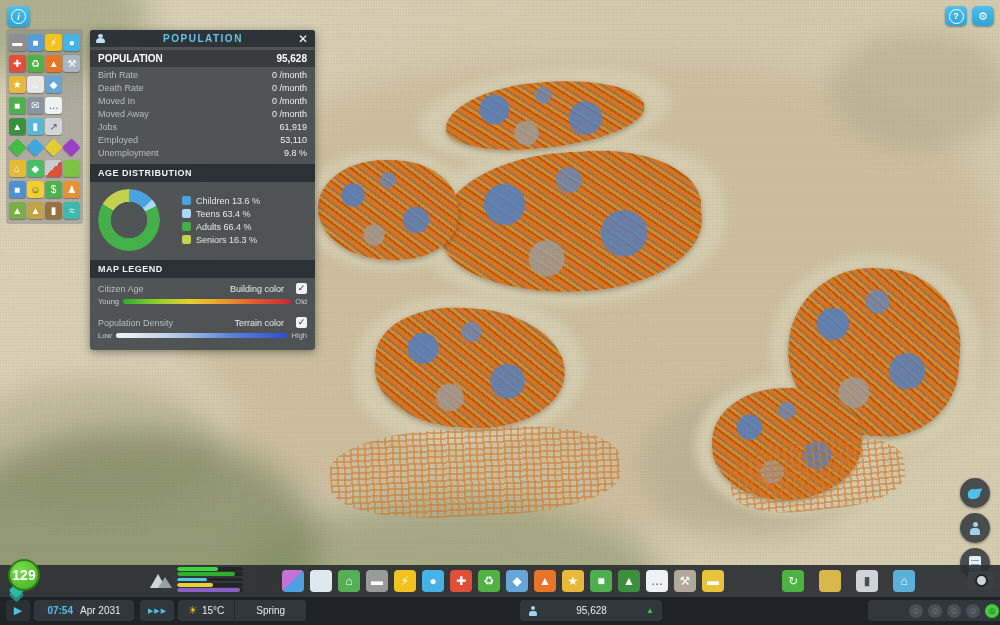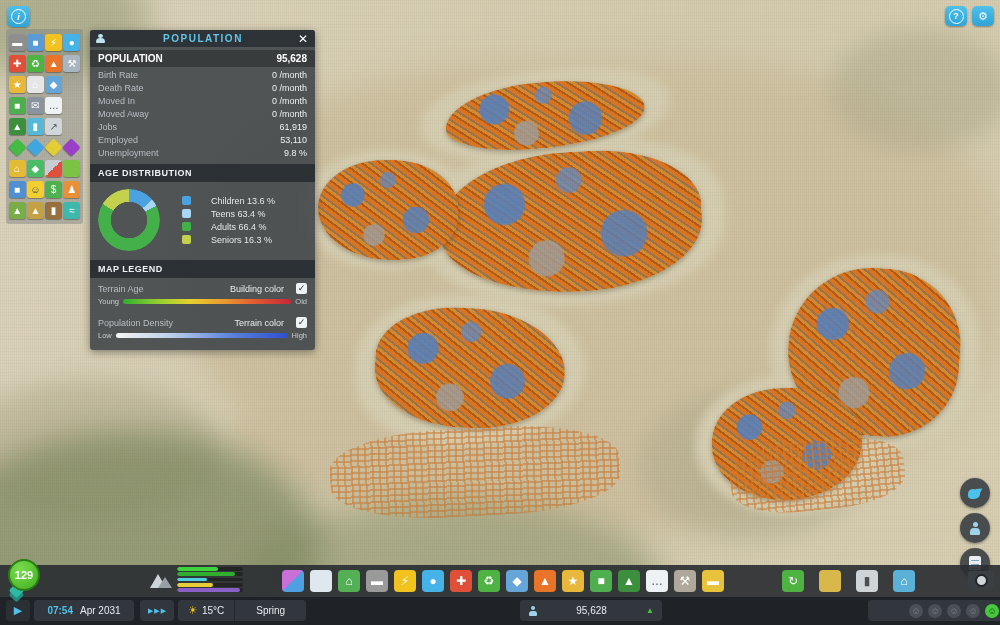--- a/index.html
+++ b/index.html
@@ -65,21 +65,21 @@
   .stat-row .sv{color:#eef1f3}
   .stat-row.em{background:rgba(0,0,0,.28);padding:3px 8px;margin-bottom:1px}
   .stat-row.em .sl,.stat-row.em .sv{color:#fff;font-weight:bold;font-size:10px}
   .sec-head{background:rgba(40,45,50,.9);color:#f0f3f5;font-weight:bold;font-size:9px;
     letter-spacing:.5px;padding:4px 8px;margin-top:3px}
   .age-wrap{display:flex;align-items:center;padding:7px 8px 6px}
   .donut{width:62px;height:62px;border-radius:50%;
     -webkit-mask:radial-gradient(circle,transparent 0 18px,#000 18.5px);
     mask:radial-gradient(circle,transparent 0 18px,#000 18.5px)}
   .age-legend{margin-left:22px;display:flex;flex-direction:column;gap:3px}
-  .age-item{display:flex;align-items:center;gap:20px;color:#e4e8ea}
+  .age-item{display:flex;align-items:center;gap:5px;color:#e4e8ea}
   .age-sw{width:9px;height:9px;border-radius:2px}
   .leg-group{padding:5px 8px 2px}
   .leg-row{display:flex;align-items:center;justify-content:space-between;color:#b9bec3;margin-bottom:3px}
   .leg-row .ll{font-size:9px}
   .leg-right{display:flex;align-items:center;gap:12px;color:#e8ecef}
   .chk{width:11px;height:11px;background:#eef3f6;border-radius:2px;color:#2b3035;
     font-size:9px;line-height:11px;text-align:center;cursor:pointer}
   .grad-row{display:flex;align-items:center;gap:4px;padding-bottom:4px}
   .grad-row .gl{font-size:7.5px;color:#c8cdd2}
   .gbar{flex:1;height:5px;border-radius:3px}
@@ -103,21 +103,21 @@
   .person{width:12px;height:13px;position:relative}
   .person:before{content:"";position:absolute;left:3.5px;top:0;width:5px;height:5px;background:#9fd3ec;border-radius:50%}
   .person:after{content:"";position:absolute;left:1px;bottom:0;width:10px;height:7px;background:#9fd3ec;border-radius:4px 4px 1px 1px}
   .journal{width:12px;height:14px;background:#e8eef2;border-radius:2px;
     background-image:repeating-linear-gradient(0deg,transparent 0 3px,#7fa8c0 3px 4px);background-size:8px 100%;
     background-position:2px 2px;background-repeat:no-repeat}
   
   .toolbar{position:absolute;left:0;right:0;bottom:28px;height:32px;background:rgba(43,47,51,.92)}
   .lvl-badge{position:absolute;left:8px;top:-6px;width:28px;height:28px;border-radius:50%;
     background:radial-gradient(circle at 35% 30%,#7add4e,#3fae1f);border:2px solid #2a7d12;
-    color:#fff;font-weight:bold;font-size:11px;display:flex;align-items:center;justify-content:center;z-index:3}
+    color:#fff;font-weight:bold;font-size:14px;display:flex;align-items:center;justify-content:center;z-index:3}
   .xp-diamond{position:absolute;left:11px;top:20px;width:11px;height:11px;background:#2fb9a4;
     transform:rotate(45deg);border-radius:2px;box-shadow:3px 3px 0 #238b7c;z-index:2}
   .milestone{position:absolute;left:34px;top:4px;height:24px;background:rgba(30,34,38,.9);
     border-radius:12px;display:flex;align-items:center;gap:6px;padding:0 14px 0 10px}
   .trophy{width:12px;height:14px;position:relative}
   .trophy:before{content:"";position:absolute;left:1px;top:0;width:10px;height:8px;
     background:linear-gradient(#ffd34e,#e8a81f);border-radius:0 0 6px 6px}
   .trophy:after{content:"";position:absolute;left:3px;bottom:0;width:6px;height:3px;background:#e8a81f;
     box-shadow:0 -2px 0 -1px #c8890f}
   .milestone-label{color:#d9c27c;font-size:10px;font-weight:bold;letter-spacing:1px}
@@ -346,21 +346,21 @@
         </div>
         <div class="age-item">
           <span class="age-sw" style="background: rgb(195, 209, 77);"></span>
           <span>Seniors  16.3 %</span>
         </div>
       </div>
   </div>
   <div class="sec-head">MAP LEGEND</div>
   <div class="leg-group">
     <div class="leg-row">
-      <span class="ll">Terrain Age</span>
+      <span class="ll">Citizen Age</span>
       <span class="leg-right">
         <span>Building color</span>
         <span class="chk">✓</span>
       </span>
     </div>
     <div class="grad-row">
       <span class="gl">Young</span>
       <span class="gbar age"></span>
       <span class="gl">Old</span>
     </div>

